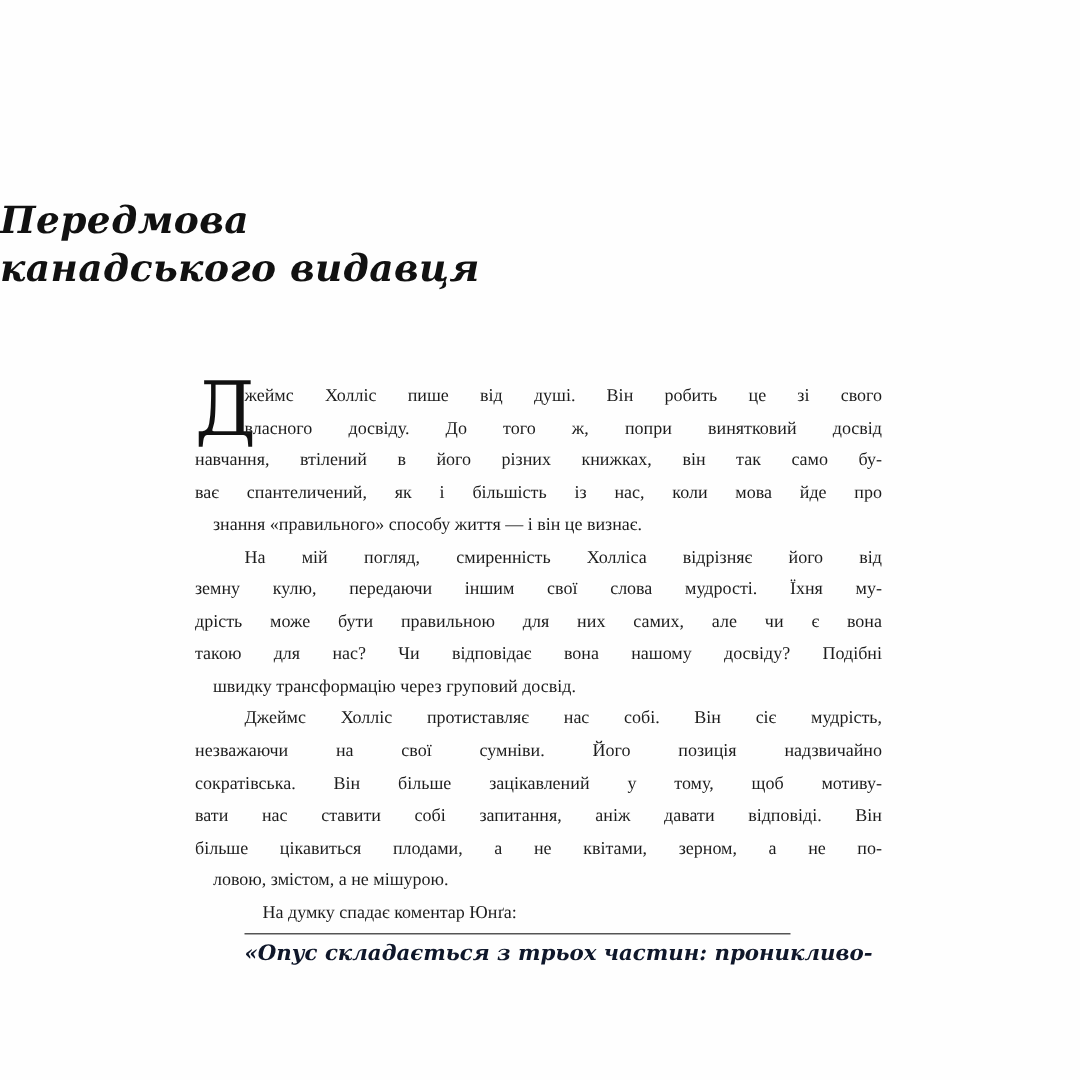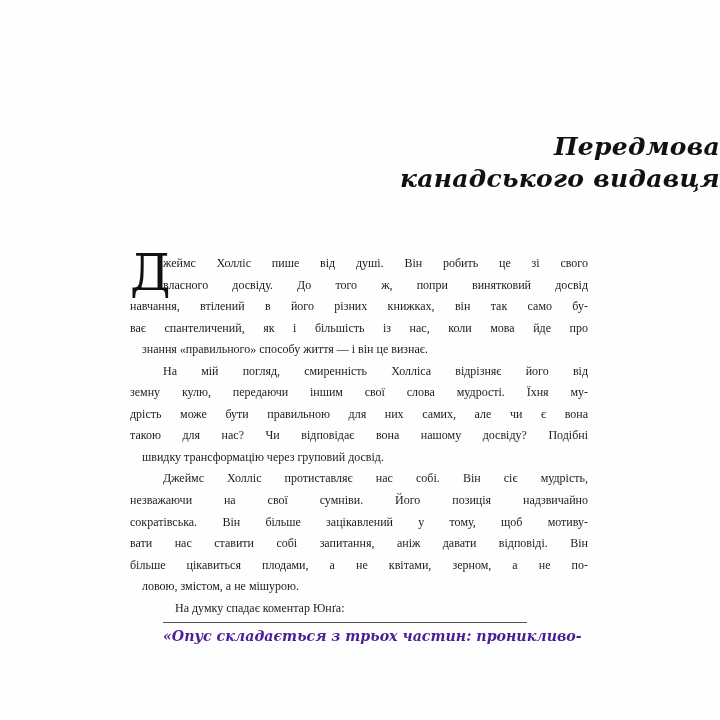--- a/index.html
+++ b/index.html
@@ -17,21 +17,21 @@
     .page {
       position: absolute;
       left: 0; top: 0;
       width: 720px; height: 720px;
       background: #fefefe;
     }
     .title {
       position: absolute;
       left: 0;
       width: 720px;
-      text-align: right;
+      text-align: left;
       font-family: "DejaVu Serif", serif;
       font-style: italic;
       font-weight: bold;
       font-size: 25px;
       line-height: 32px;
       color: #111;
       letter-spacing: 0.3px;
     }
     .title .l1 { display: block; }
     .title .l2 { display: block; }
@@ -83,21 +83,21 @@
     .quote {
       position: absolute;
       left: 163px;
       top: 626px;
       width: 364px;
       font-family: "DejaVu Serif", serif;
       font-style: italic;
       font-weight: bold;
       font-size: 14.2px;
       line-height: 21.5px;
-      color: #4c1d95;
+      color: #0f172a;
     }
     .quote .line { height: 21.5px; }
   </style>
 </head>
 <body>
 
 <div class="page">
 
   <h1 class="title" style="top:131px; margin:0;">
     <span class="l1">Передмова</span>

